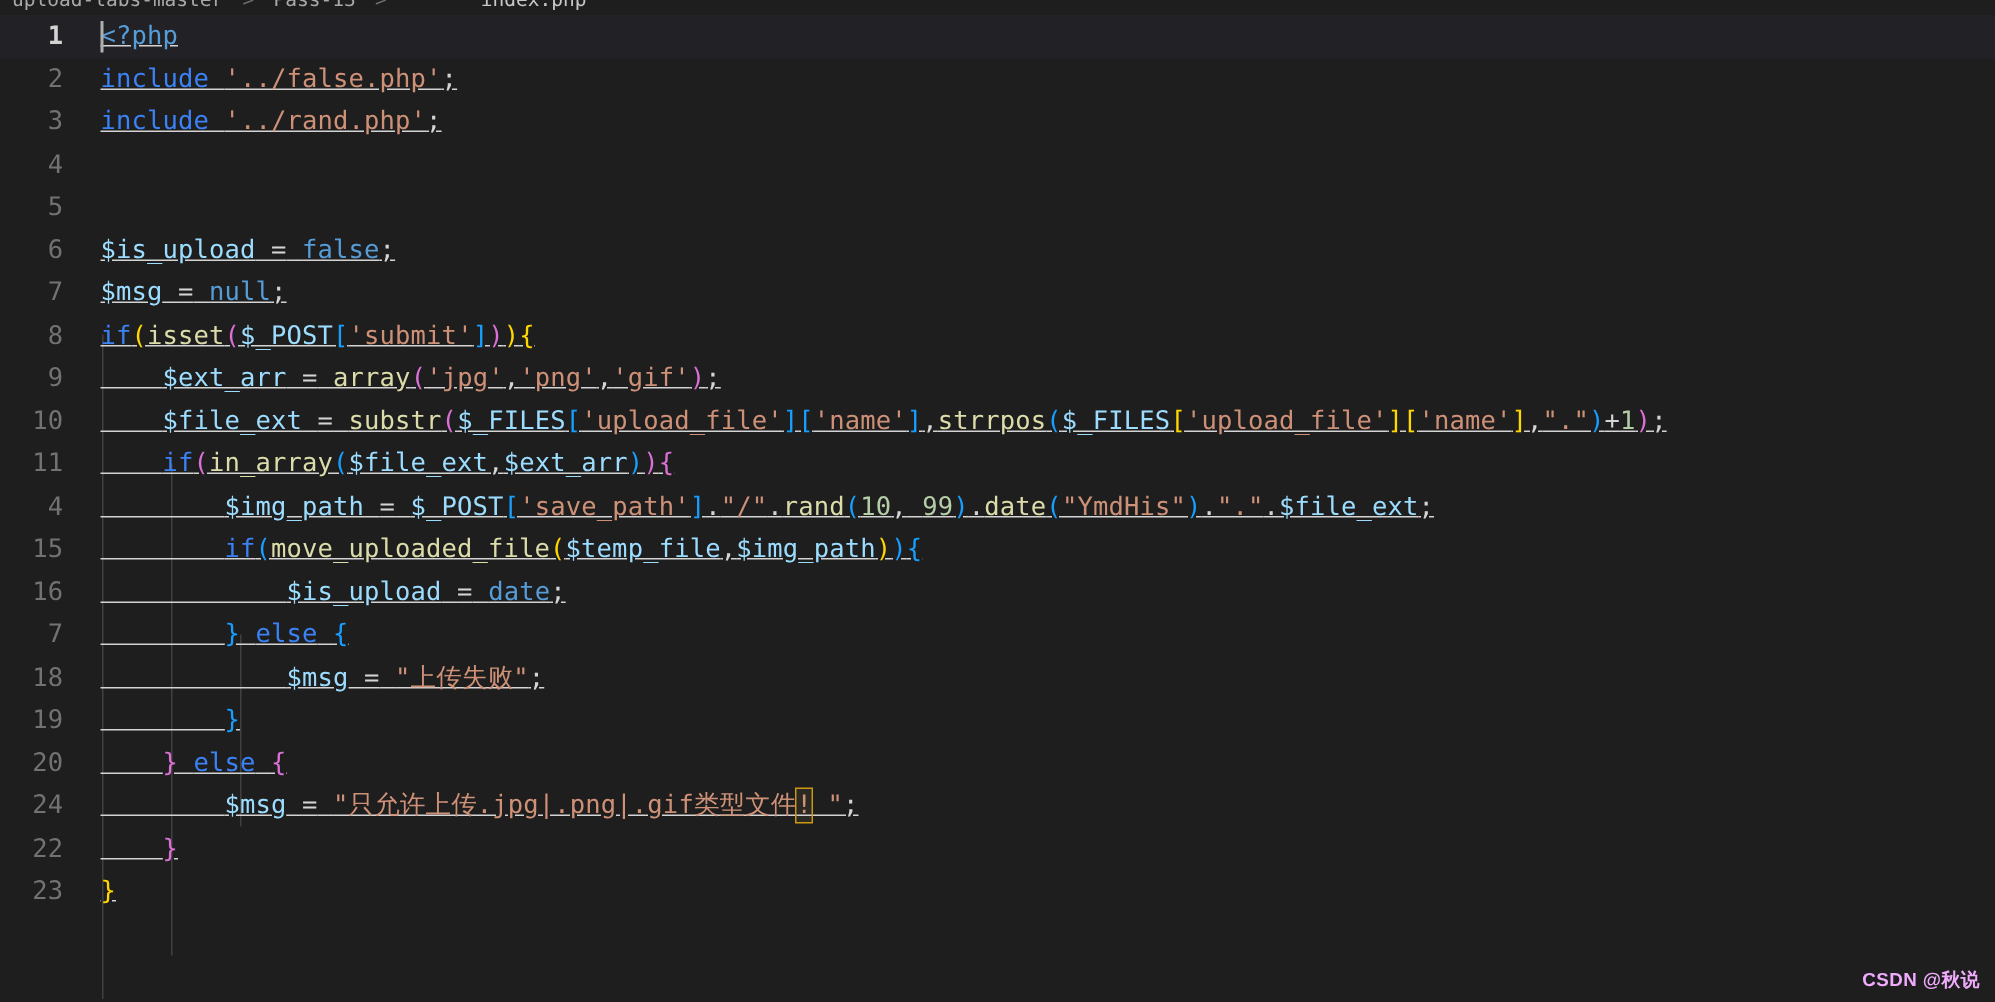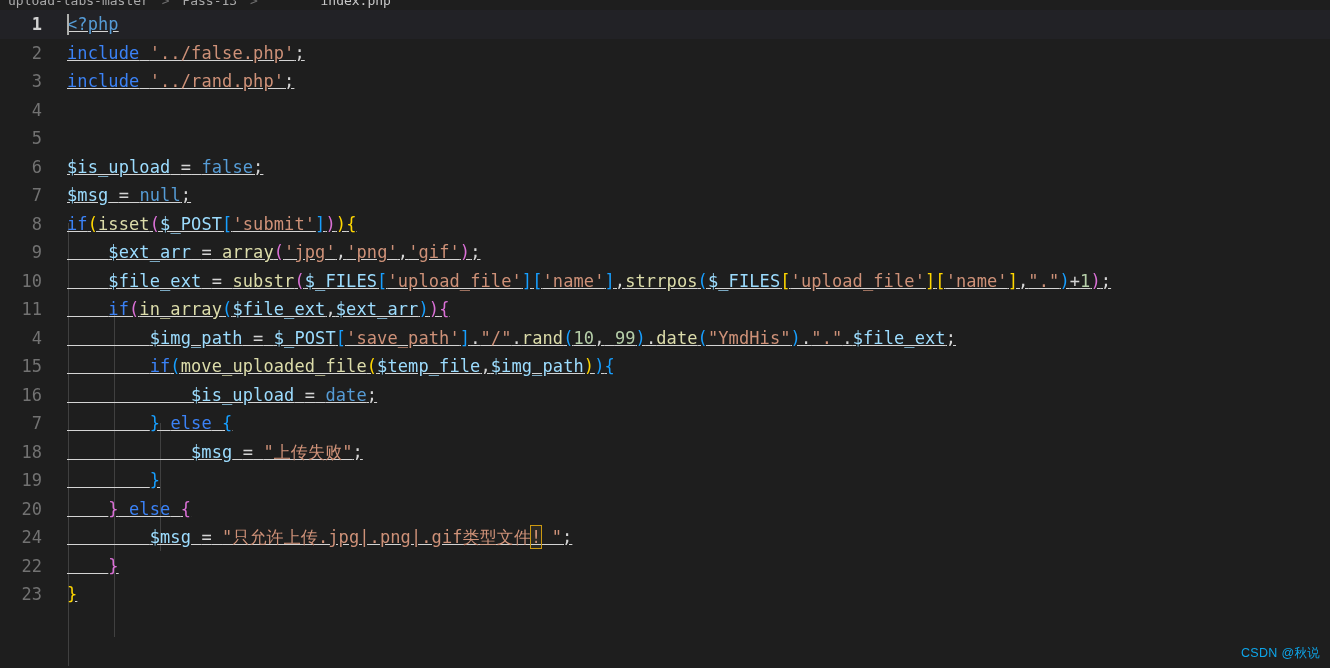--- a/index.html
+++ b/index.html
@@ -124,23 +124,24 @@
     background: #aeafad;
   }
 
   
   #watermark {
     position: absolute;
     right: 10px;
     bottom: 6px;
     font-family: "Liberation Sans", sans-serif;
     font-size: 12.5px;
-    color: #0ea5e9;
+    color: #f0abfc;
     letter-spacing: 0.3px;
     user-select: none;
+    font-weight: bold;
   }
 </style>
 </head>
 <body>
 
 <div id="breadcrumb-strip">
   <div class="bc-inner">
     <span>upload-labs-master</span>
     <span class="bc-sep">&gt;</span>
     <span>Pass-13</span>

